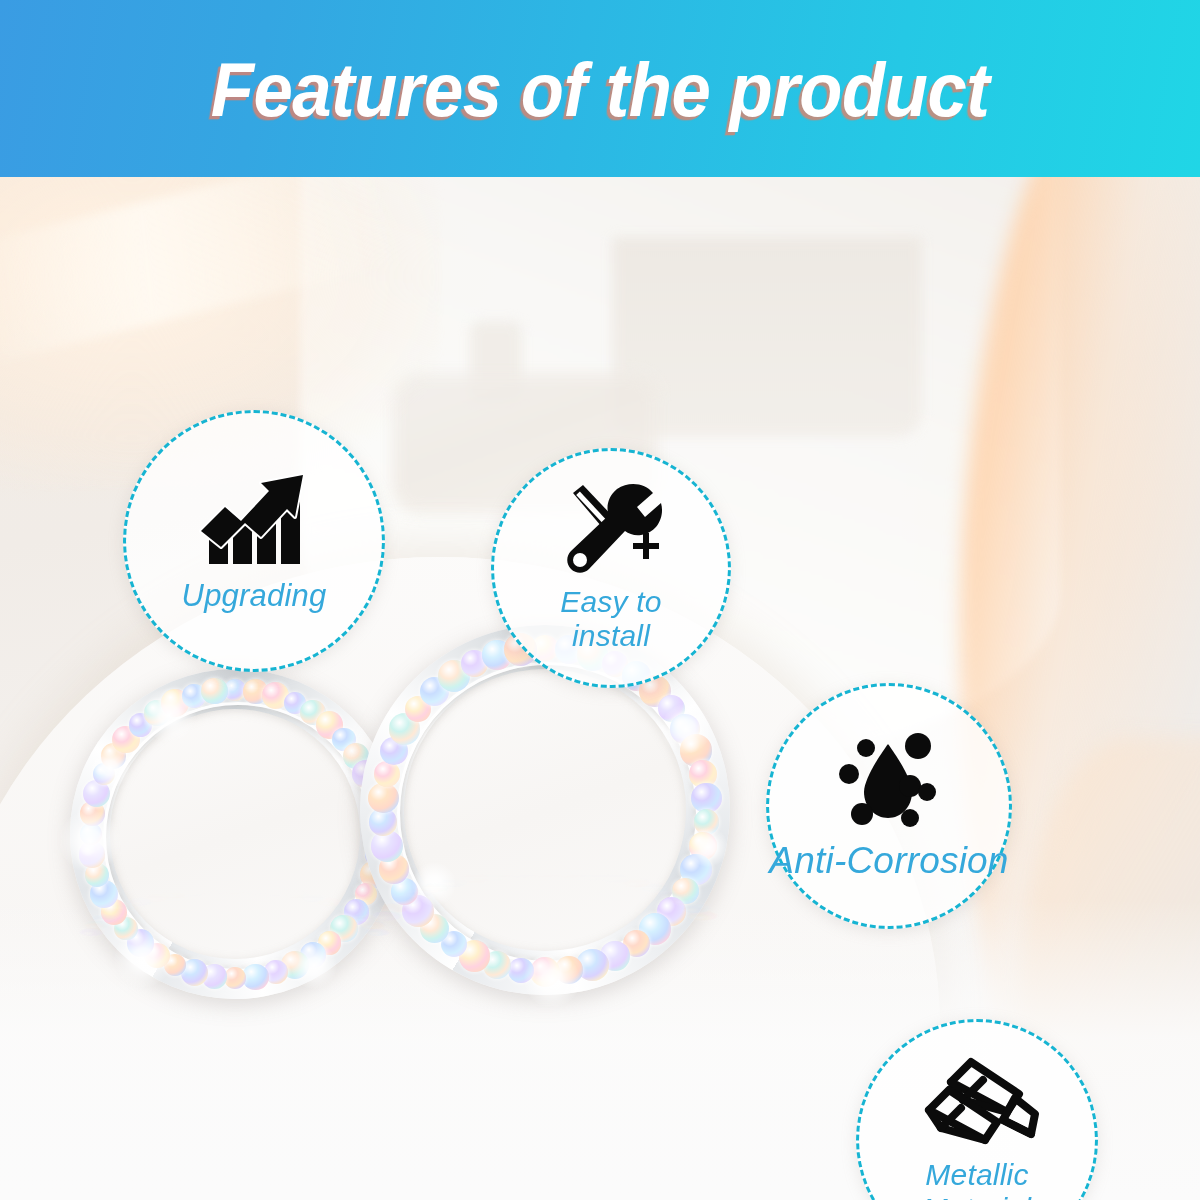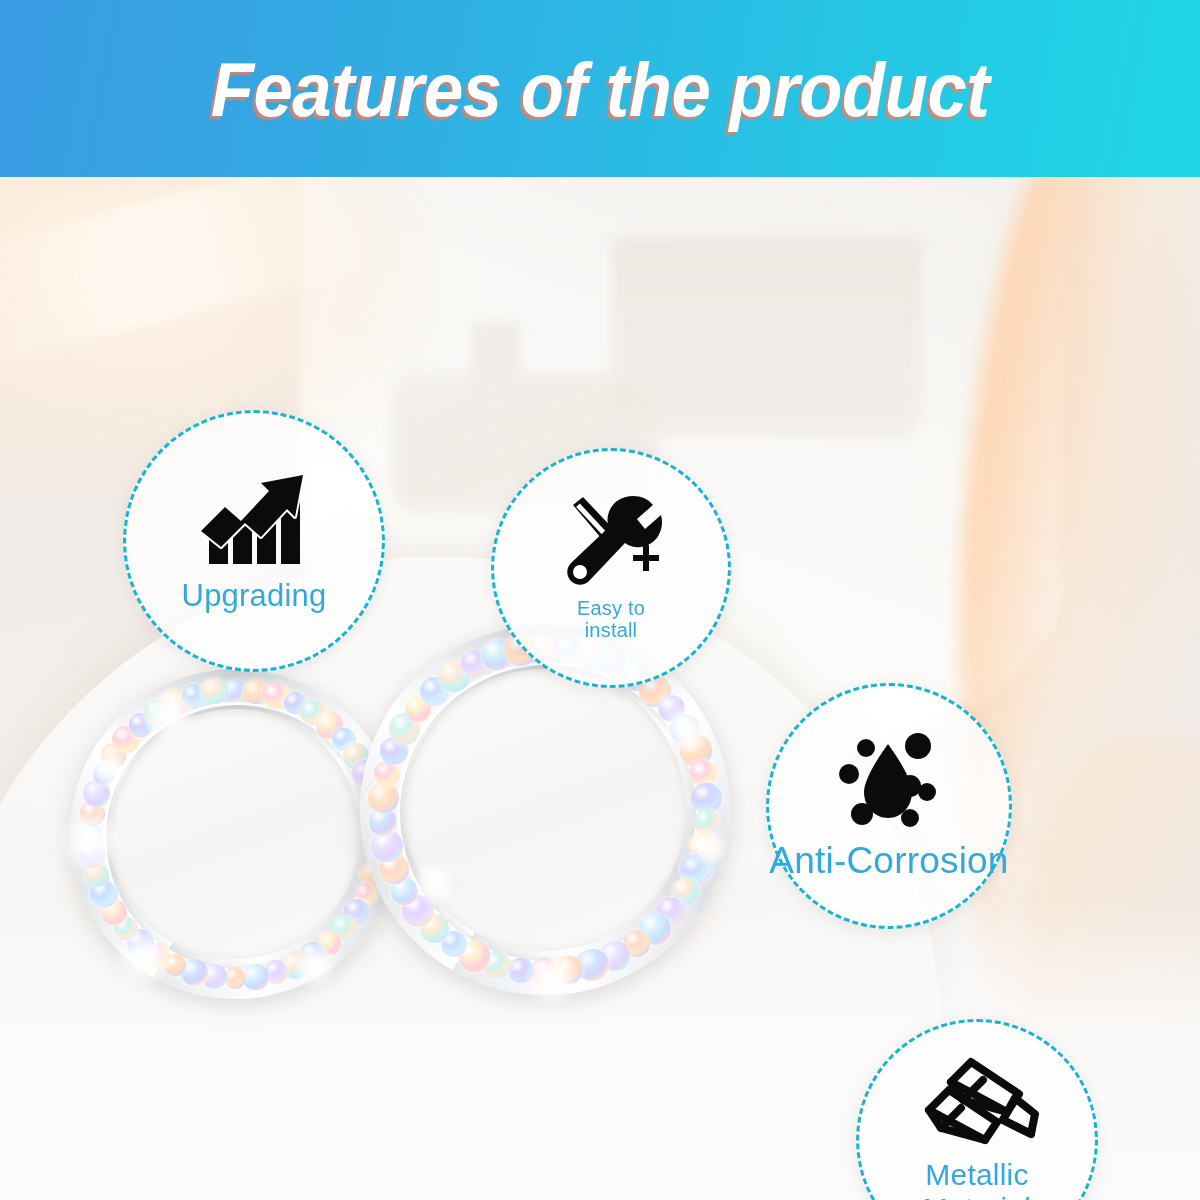--- a/index.html
+++ b/index.html
@@ -147,34 +147,35 @@
     box-shadow:0 3px 16px rgba(165,155,148,0.20);
     display:flex;flex-direction:column;align-items:center;justify-content:center;
     box-sizing:border-box;
   }
   .feature .ficon{
     display:flex;align-items:center;justify-content:center;
     margin-bottom:6px;
   }
   .feature .flabel{
     color:#35A8DB;
+    font-style:italic;
     font-weight:400;
     text-align:center;
     line-height:1.12;
     white-space:pre-line;
     letter-spacing:0.2px;
     font-family:"Liberation Sans","DejaVu Sans",sans-serif;
   }
 
   #f-upgrading{left:123px;top:233px;width:262px;height:262px;}
   #f-upgrading .flabel{font-size:31px;}
   #f-upgrading .ficon{margin-bottom:10px;}
 
   #f-install{left:491px;top:271px;width:240px;height:240px;}
-  #f-install .flabel{font-size:20px;}
+  #f-install .flabel{font-size:30px;}
 
   #f-anticorrosion{left:766px;top:506px;width:246px;height:246px;}
   #f-anticorrosion .flabel{font-size:37px;}
 
   #f-metallic{left:856px;top:842px;width:242px;height:242px;}
   #f-metallic .flabel{font-size:30px;}
 </style>
 </head>
 <body>
 

